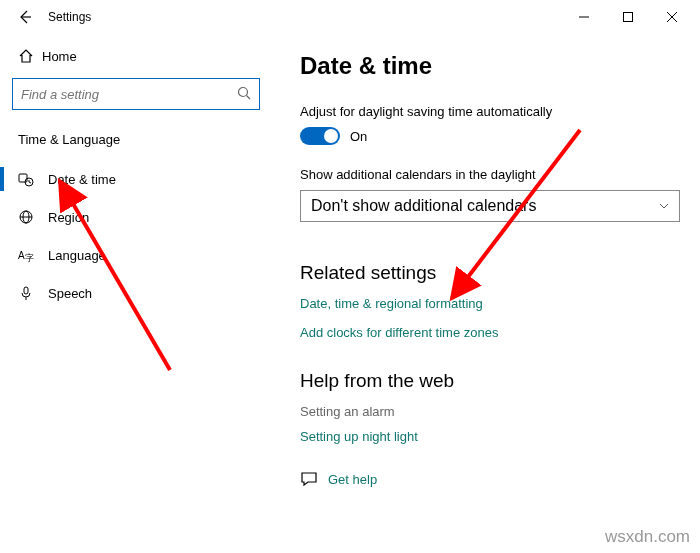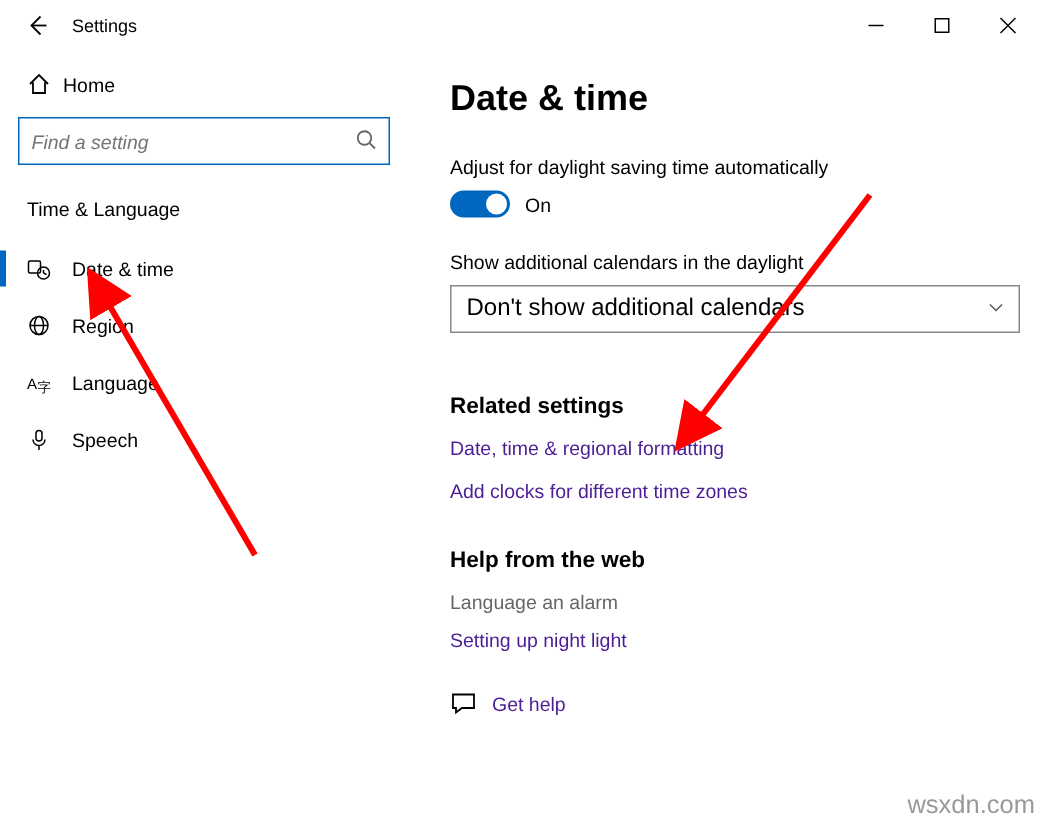--- a/index.html
+++ b/index.html
@@ -23,22 +23,22 @@
   .nav-item { display: flex; align-items: center; gap: 14px; padding: 8px 6px; position: relative; }
   .nav-item .icon { width: 16px; display:flex; justify-content:center; color:#000; }
   .nav-item.active::before { content:""; position:absolute; left:-12px; top:4px; bottom:4px; width:4px; background:#0067c0; }
   .content { flex: 1; padding: 18px 10px 10px 28px; overflow-y: auto; }
   h1.page-title { font-weight: 600; font-size: 24px; margin-bottom: 24px; }
   .setting-label { font-size: 13px; margin-bottom: 8px; }
   .toggle-row { display:flex; align-items:center; gap:10px; margin-bottom: 22px; }
   .toggle { width: 40px; height: 18px; border-radius: 10px; background:#0067c0; position: relative; }
   .toggle::after { content:""; position:absolute; right:2px; top:2px; width:14px; height:14px; border-radius:50%; background:#fff; }
   .dropdown { border:1px solid #888; height:32px; display:flex; align-items:center; padding:0 10px; width: 380px; justify-content:space-between; font-size:16px; margin-bottom: 40px;}
-  h2.sub { font-weight:700; font-size:15px; margin-bottom: 12px; }
-  a.link { color:#4c1d95; font-size:13px; display:block; margin-bottom: 14px; text-decoration: none; }
+  h2.sub { font-weight:400; font-size:19px; margin-bottom: 12px; }
+  a.link { color:#0f766e; font-size:13px; display:block; margin-bottom: 14px; text-decoration: none; }
   .muted { color:#666; font-size:13px; margin-bottom: 10px; }
   .gethelp-row { display:flex; align-items:center; gap:10px; margin-top: 26px; }
   .gethelp-row .bubble { width:18px; height:18px; }
   svg { overflow: visible; }
   .watermark { position:absolute; bottom:6px; right:10px; font-size:17px; color:#999; }
   .annot { position:absolute; pointer-events:none; }
 </style>
 </head>
 <body>
 
@@ -153,21 +153,21 @@
         <span><svg width="10" height="10" viewBox="0 0 10 10">
               <path d="M1 3 L5 7 L9 3" stroke="#555" fill="none" stroke-width="1"></path>
             </svg></span>
       </div>
 
       <h2 class="sub">Related settings</h2>
       <a class="link" href="#">Date, time &amp; regional formatting</a>
       <a class="link" href="#">Add clocks for different time zones</a>
 
       <h2 class="sub" style="margin-top:30px;">Help from the web</h2>
-      <div class="muted">Language an alarm</div>
+      <div class="muted">Setting an alarm</div>
       <a class="link" href="#">Setting up night light</a>
 
       <div class="gethelp-row">
         <span class="bubble"><svg width="18" height="18" viewBox="0 0 18 18">
               <path d="M2 3h14v9H8l-4 3v-3H2z" stroke="#000" fill="none" stroke-width="1.2"></path>
             </svg></span>
         <a class="link" style="margin:0;" href="#">Get help</a>
       </div>
     </div>
   </div>

